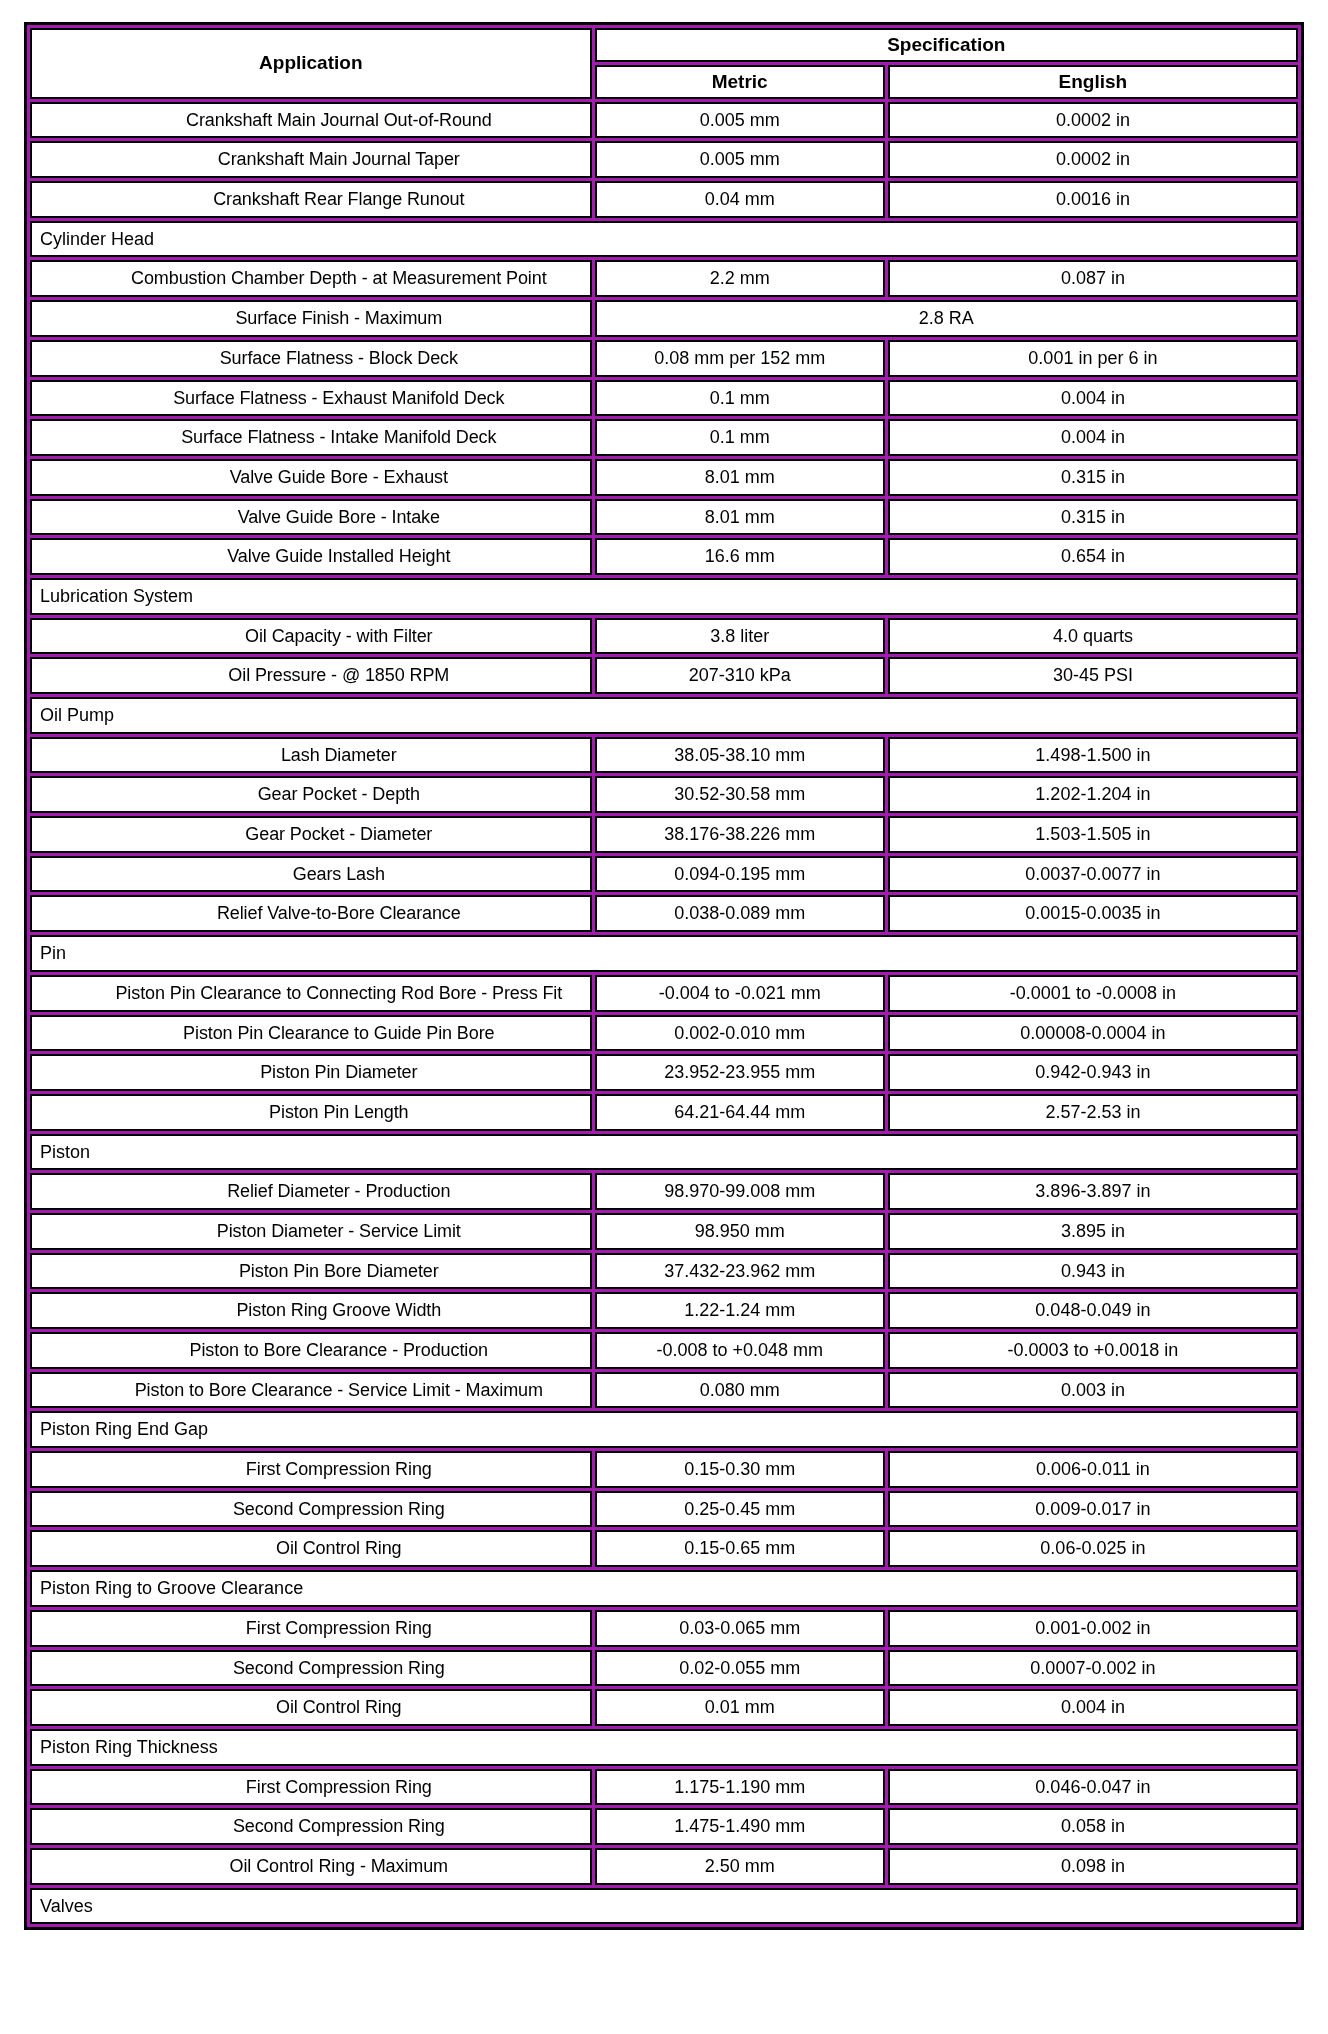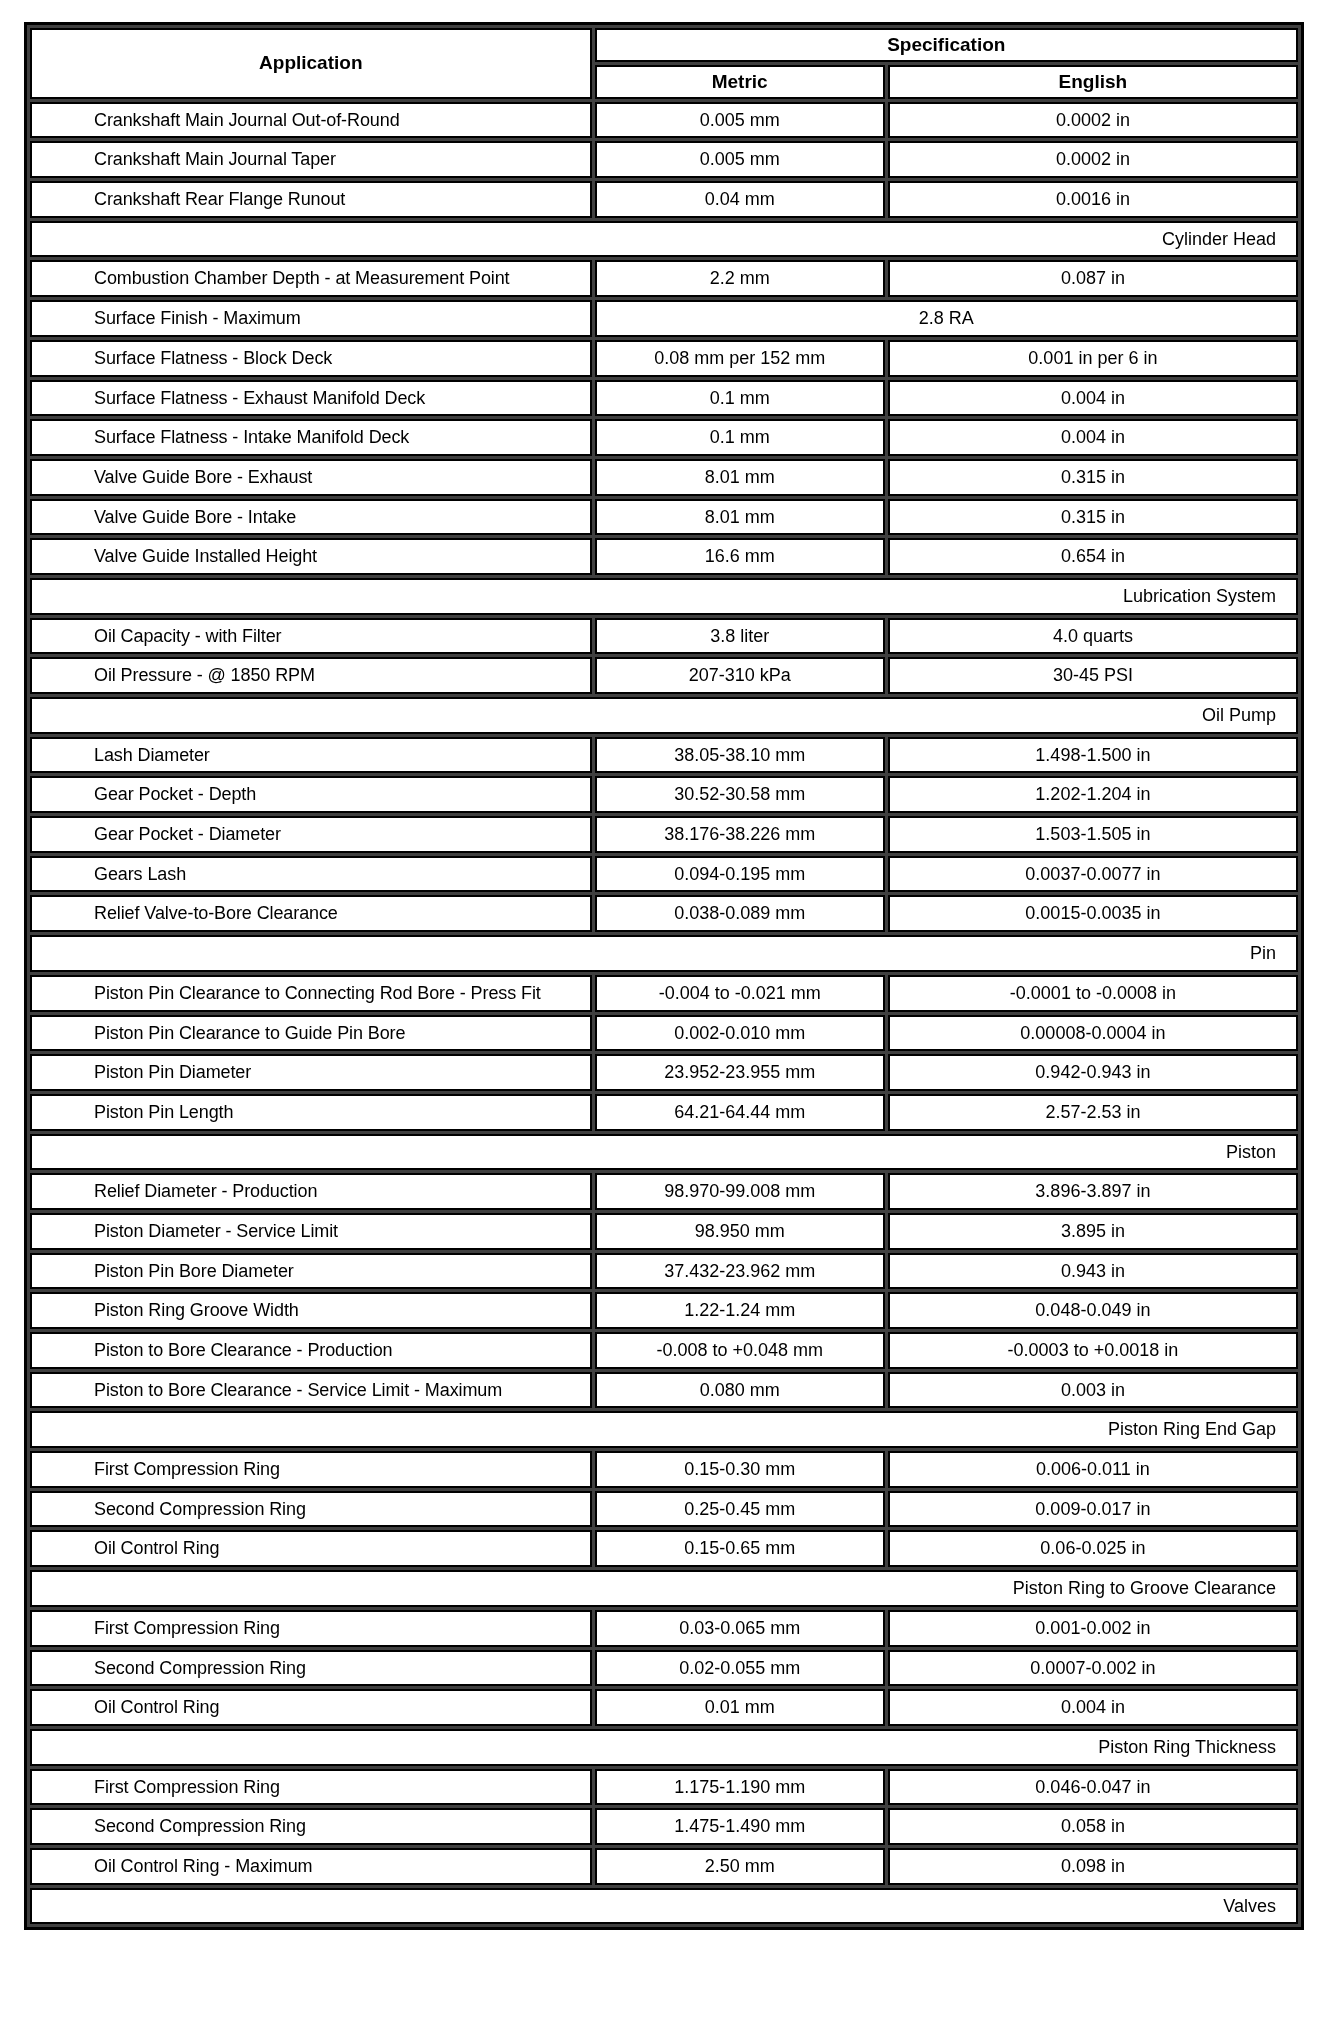--- a/index.html
+++ b/index.html
@@ -7,21 +7,21 @@
   body {
     width: 1328px;
     height: 2034px;
     overflow: hidden;
     font-family: "Liberation Sans", sans-serif;
     color: #000000;
     padding: 22px 24px;
   }
   .table-frame {
     border: 3px solid #000000;
-    background: #404040;
+    background: #a21caf;
   }
   table {
     width: 100%;
     border-collapse: separate;
     border-spacing: 3px;
     table-layout: fixed;
   }
   col.c-app { width: 44.5%; }
   col.c-metric { width: 23%; }
   col.c-english { width: 32.5%; }
@@ -35,29 +35,29 @@
     font-weight: bold;
     text-align: center;
     padding: 4px 6px;
     line-height: 1.15;
   }
   td {
     font-size: 18px;
     line-height: 1.15;
   }
   td.app {
-    text-align: left;
+    text-align: center;
     padding: 6px 6px 6px 62px;
     white-space: nowrap;
     letter-spacing: -0.1px;
     overflow: hidden;
   }
   td.section {
-    text-align: right;
-    padding: 6px 20px;
+    text-align: left;
+    padding: 6px 8px;
   }
   td.val {
     text-align: center;
     padding: 6px 6px;
     white-space: nowrap;
     overflow: hidden;
   }
 </style>
 </head>
 <body>

